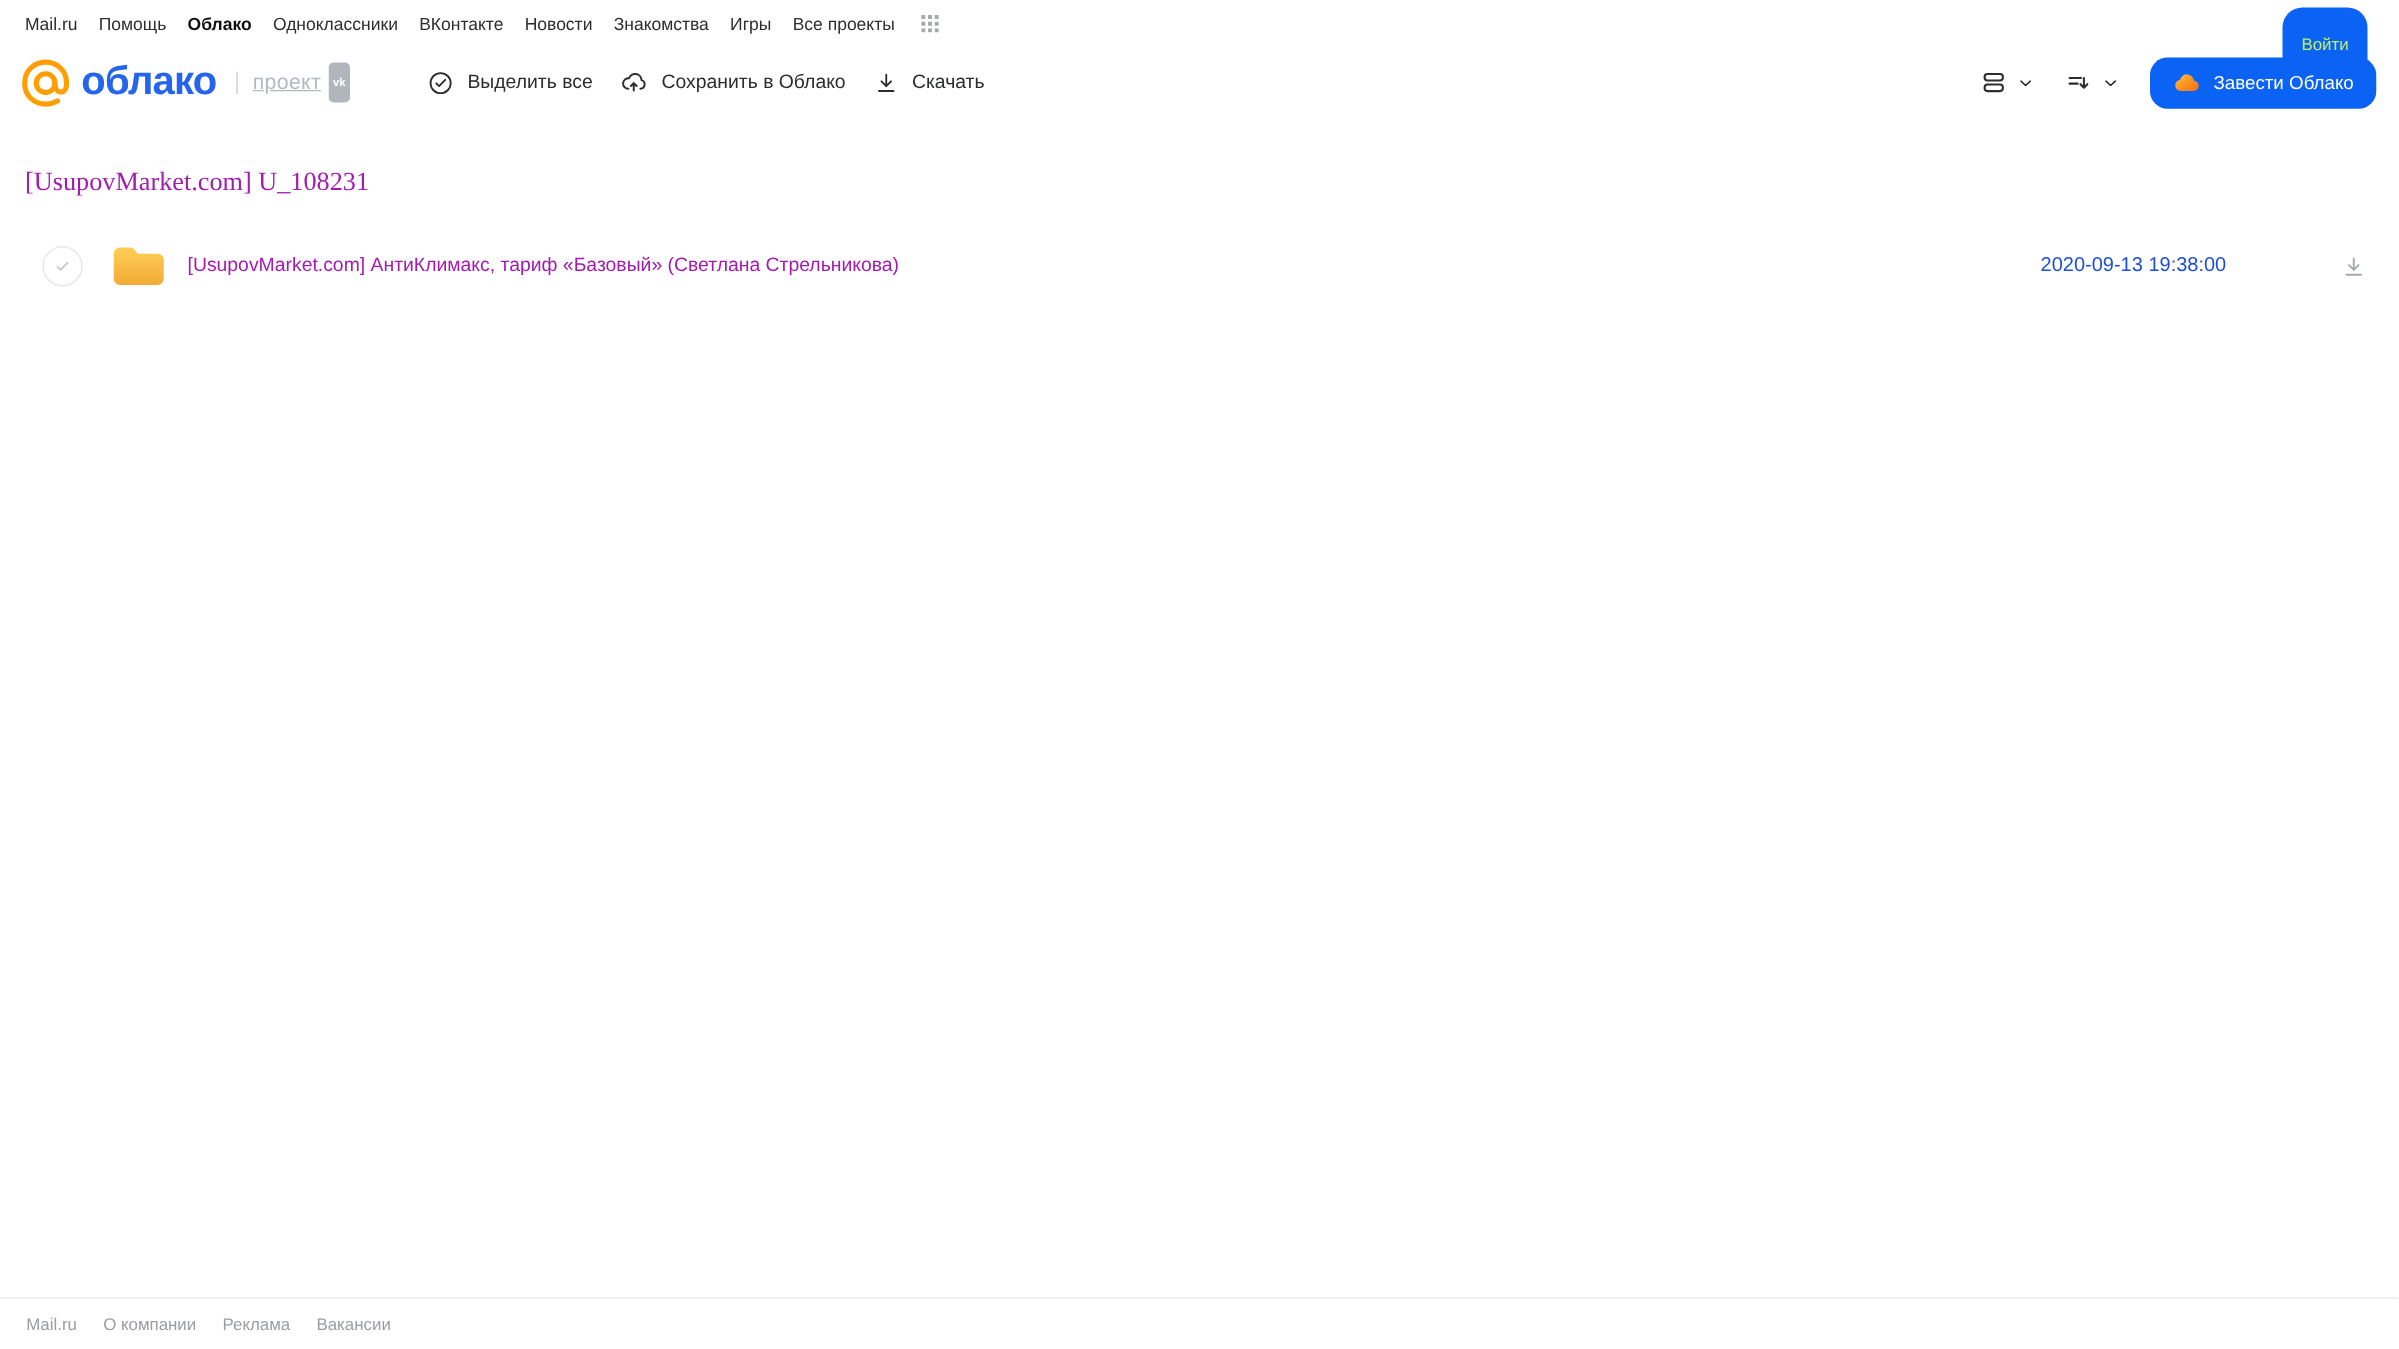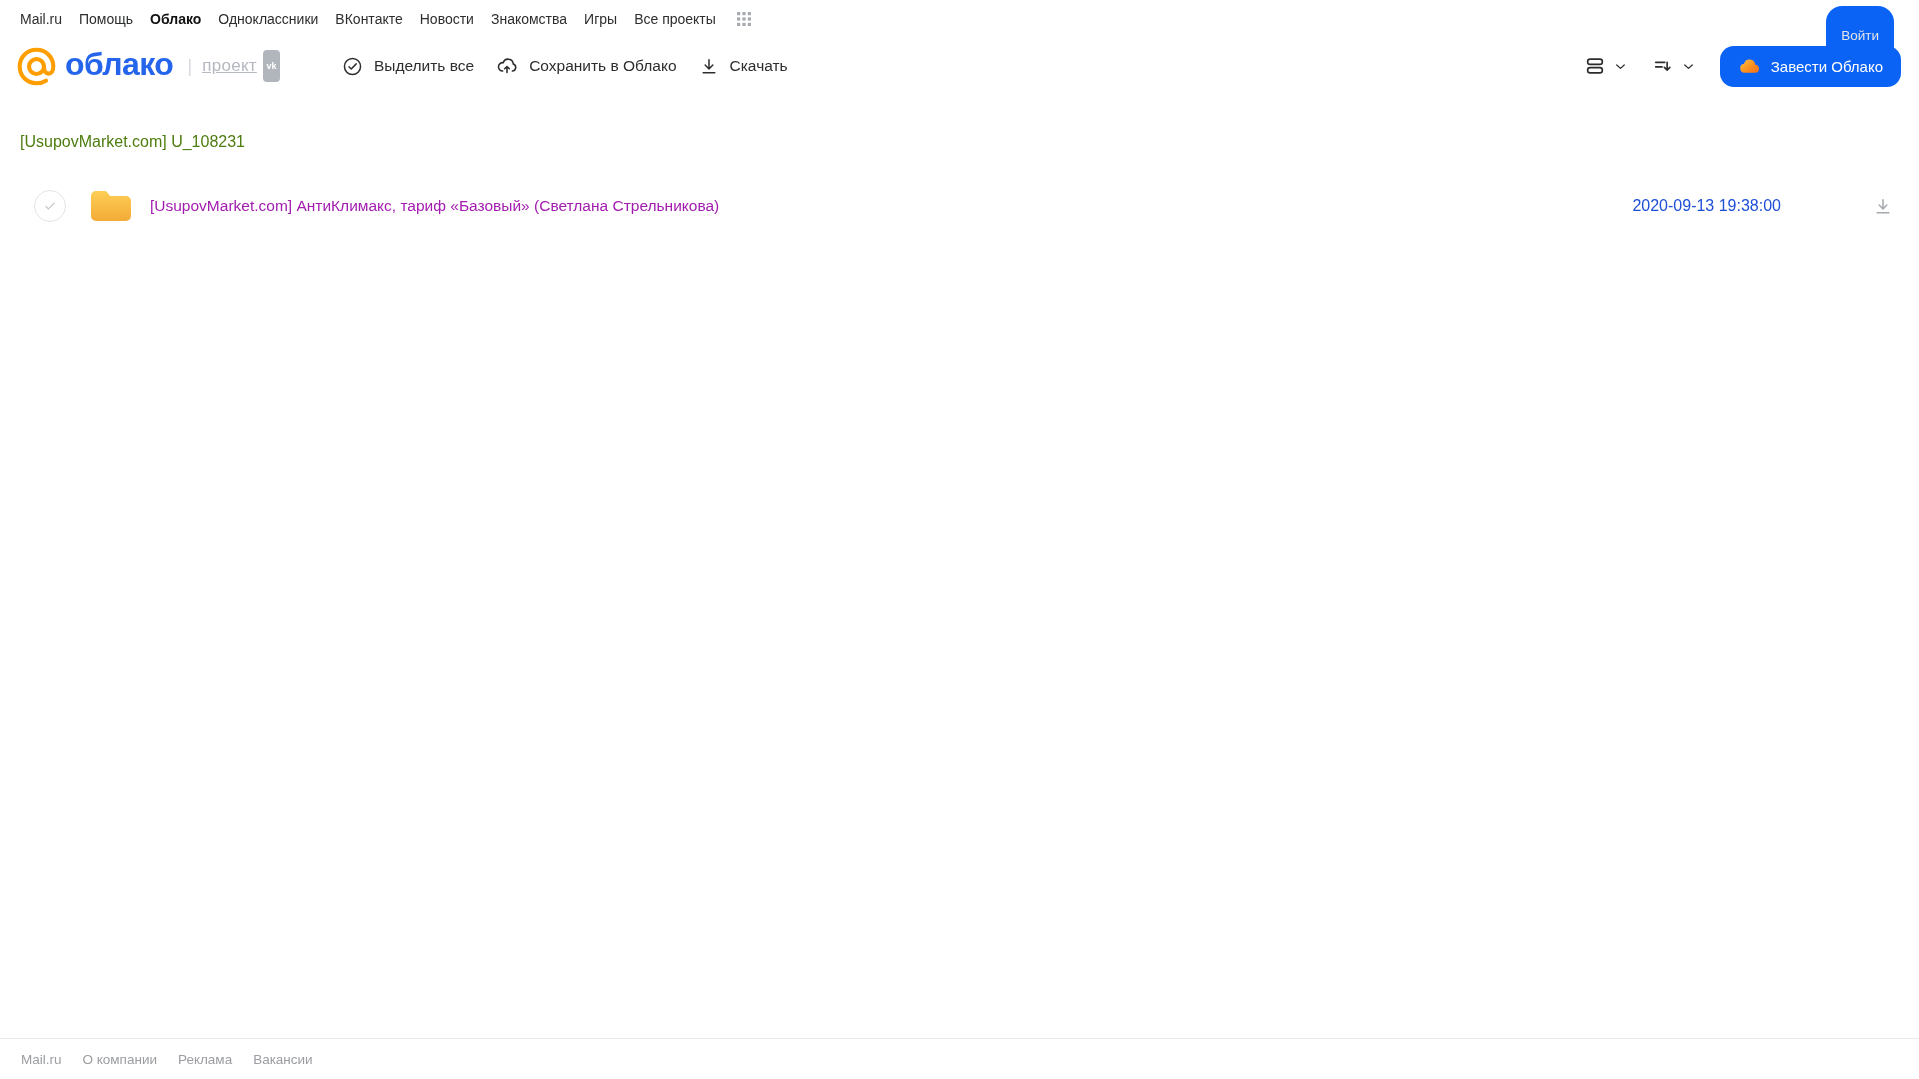--- a/index.html
+++ b/index.html
@@ -9,39 +9,39 @@
     color:#2c2d2e;-webkit-font-smoothing:antialiased;
   }
   
   .topbar{display:flex;align-items:center;height:34px;padding:2px 18px 0 20px;font-size:14px;}
   .topbar-links{display:flex;align-items:center;gap:17px;}
   .top-link{color:#2c2d2e;cursor:pointer;white-space:nowrap;}
   .top-link.active{font-weight:700;color:#111;}
   .grid-icon{margin-left:4px;cursor:pointer;display:flex;align-items:center;}
   .topbar-right{margin-left:auto;display:flex;align-items:center;gap:16px;flex-direction:column;}
   .register-link{color:#0077ff;cursor:pointer;font-size:14px;}
-  .login-btn{background:#0b63f6;color:#e5e5e5;border:none;border-radius:16px;
+  .login-btn{background:#0b63f6;color:#bef264;border:none;border-radius:16px;
     padding:22px 15px;font-size:13.5px;font-family:inherit;cursor:pointer;}
   
   .toolbar{display:flex;align-items:center;height:60px;padding:0 18px 0 16px;}
   .logo{display:flex;align-items:center;cursor:pointer;}
   .brand-text{font-size:32px;font-weight:700;color:#2565ec;letter-spacing:-0.6px;margin-left:8px;padding-bottom:3px;}
   .logo-divider{color:#d8dade;font-size:19px;margin:0 10px 0 14px;font-weight:300;}
   .project-label{color:#b4b8bf;font-size:17px;letter-spacing:0.3px;text-decoration:underline;}
   .vk-badge{width:17px;height:32px;background:#b1b6bd;border-radius:4px;color:#fff;
     font-size:9px;font-weight:700;display:flex;align-items:center;justify-content:center;margin-left:6px;}
   .actions{display:flex;align-items:center;gap:22px;margin-left:62px;font-size:15.5px;}
   .action{display:flex;align-items:center;gap:11px;cursor:pointer;color:#2c2d2e;}
   .action svg{display:block;}
   .toolbar-right{margin-left:auto;display:flex;align-items:center;gap:24px;}
   .ctrl{display:flex;align-items:center;gap:7px;cursor:pointer;color:#2c2d2e;}
   .create-btn{display:flex;align-items:center;gap:10px;background:#0b63f6;color:#fff;
     font-size:15px;font-family:inherit;border:none;border-radius:14px;height:41px;padding:0 18px;cursor:pointer;}
   
-  .page-title{margin:37px 0 0 20px;font-size:16px;font-weight:400;color:#4d7c0f;}
+  .page-title{margin:37px 0 0 20px;font-size:21px;font-weight:400;color:#a21caf;font-family:Liberation Serif, serif;}
   .file-row{display:flex;align-items:center;margin-top:29px;height:52px;padding:0 26px 0 34px;}
   .checkbox{width:30px;height:30px;border:1px solid #e3e4e6;border-radius:50%;
     display:flex;align-items:center;justify-content:center;cursor:pointer;background:#fff;flex:none;}
   .folder-wrap{margin-left:22px;cursor:pointer;display:flex;flex:none;}
   .file-name{margin-left:16px;font-size:15.5px;color:#a21caf;cursor:pointer;}
   .file-date{margin-left:auto;color:#1d4ed8;font-size:16px;white-space:nowrap;}
   .row-download{margin-left:92px;color:#a5a8ad;cursor:pointer;display:flex;}
   
   .footer{position:absolute;left:0;right:0;bottom:0;height:40px;border-top:1px solid #e9eaec;
     display:flex;align-items:center;padding:0 21px;background:#fff;font-size:13.5px;color:#9b9da1;}

